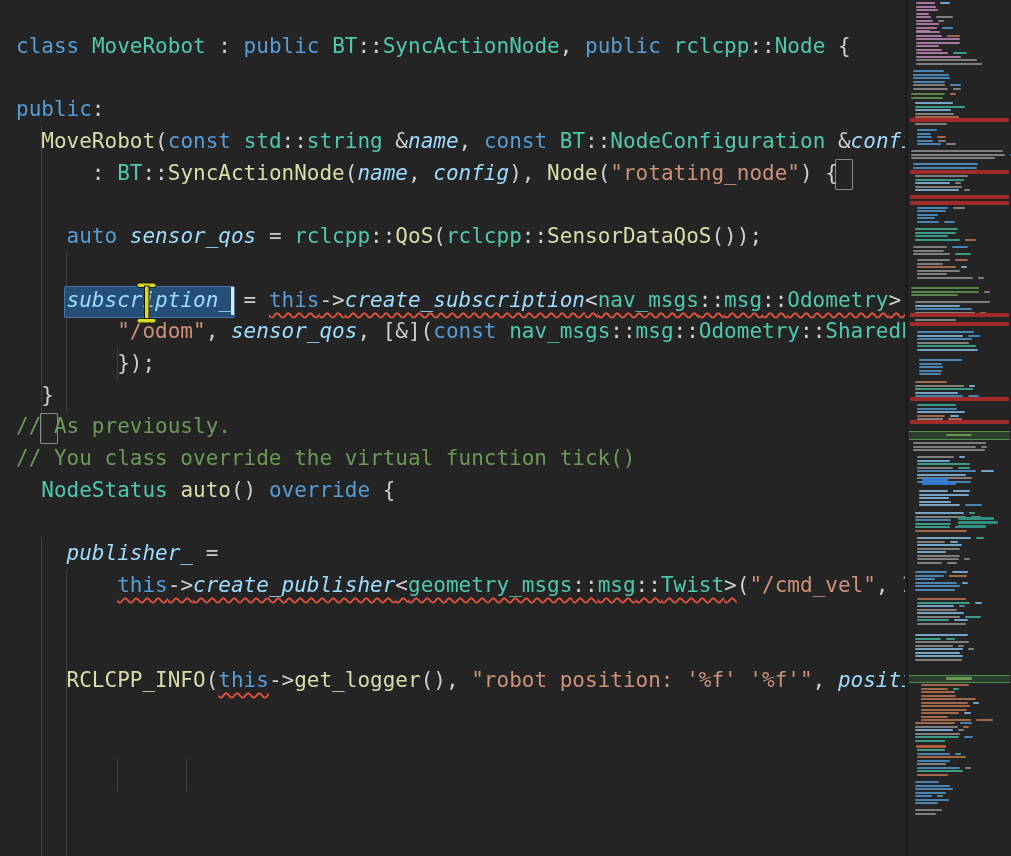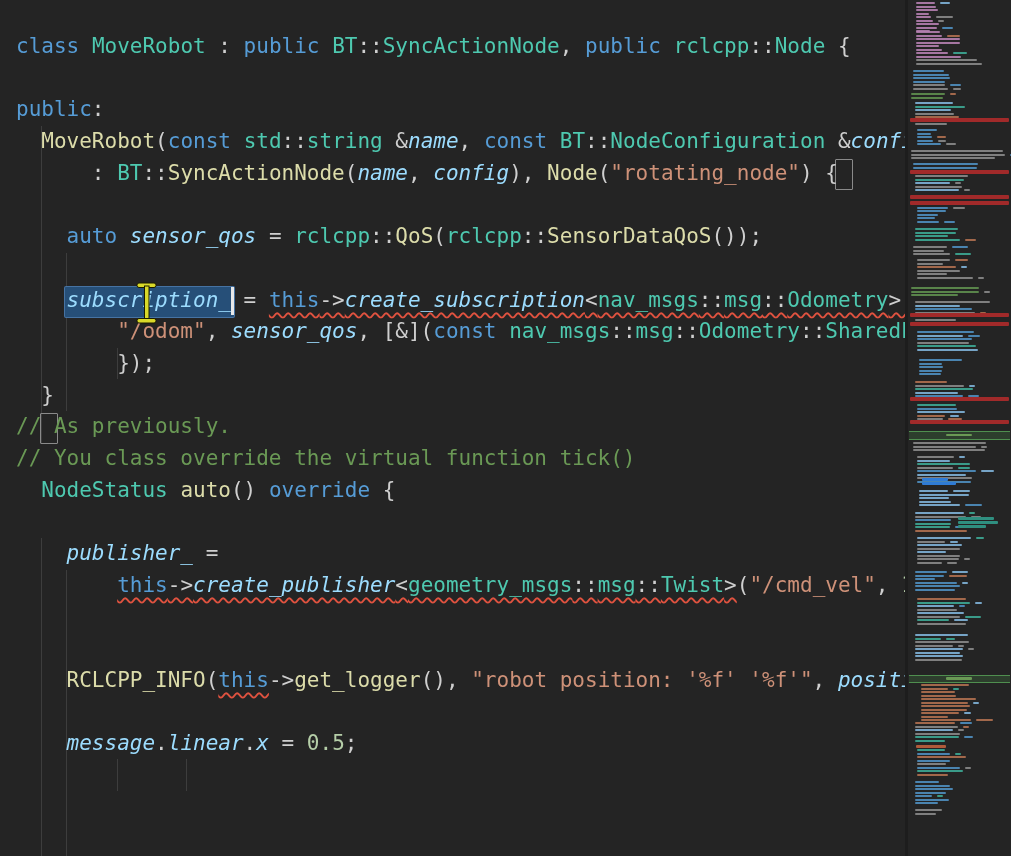--- a/index.html
+++ b/index.html
@@ -61,21 +61,20 @@
         <div class="line"><span class="tok-c">// As previously.</span></div>
         <div class="line"><span class="tok-c">// You class override the virtual function tick()</span></div>
         <div class="line"><span class="tok-p">  </span><span class="tok-t">NodeStatus</span><span class="tok-p"> </span><span class="tok-f">auto</span><span class="tok-p">() </span><span class="tok-k">override</span><span class="tok-p"> {</span></div>
         <div class="line"></div>
         <div class="line"><span class="tok-p">    </span><span class="tok-v">publisher_</span><span class="tok-p"> =</span></div>
         <div class="line"><span class="tok-p">        </span><span class="tok-k sq">this</span><span class="tok-p sq">-&gt;</span><span class="tok-v sq">create_publisher</span><span class="tok-p sq">&lt;</span><span class="tok-t sq">geometry_msgs</span><span class="tok-p sq">::</span><span class="tok-t sq">msg</span><span class="tok-p sq">::</span><span class="tok-t sq">Twist</span><span class="tok-p sq">&gt;</span><span class="tok-p">(</span><span class="tok-s">"/cmd_vel"</span><span class="tok-p">, </span><span class="tok-n">10</span></div>
         <div class="line"></div>
         <div class="line"></div>
         <div class="line"><span class="tok-p">    </span><span class="tok-f">RCLCPP_INFO</span><span class="tok-p">(</span><span class="tok-k sq">this</span><span class="tok-p">-&gt;</span><span class="tok-f">get_logger</span><span class="tok-p">(), </span><span class="tok-s">"robot position: '%f' '%f'"</span><span class="tok-p">, </span><span class="tok-v">position_x</span></div>
         <div class="line"></div>
-        <div class="line"><span class="tok-p">    </span><span class="tok-v">message</span><span class="tok-p">.</span><span class="tok-v">linear</span><span class="tok-p">.</span><span class="tok-v">x</span><span class="tok-p"> = </span><span class="tok-n">0.5</span><span class="tok-p">;</span></div>
       </div>
     <div id="brackets">
         <div class="bracket-box" style="left: 835px; top: 159px; width: 16px; height: 29px;"></div>
         <div class="bracket-box" style="left: 40px; top: 413px; width: 16px; height: 29px;"></div>
       </div>
     <div class="caret" id="caret" style="left: 231px; top: 287px; height: 28px;"></div>
     <svg class="ibeam" id="ibeam" viewBox="0 0 30 44" style="left: 132px; top: 281px; width: 30px; height: 44px;">
       <g id="ibeam-g" stroke="#1a1a00" stroke-width="1" fill="#d9d929">
         <rect x="5" y="2" width="19" height="4.5" rx="2"></rect>
         <rect x="12.5" y="5" width="4.5" height="34"></rect>

